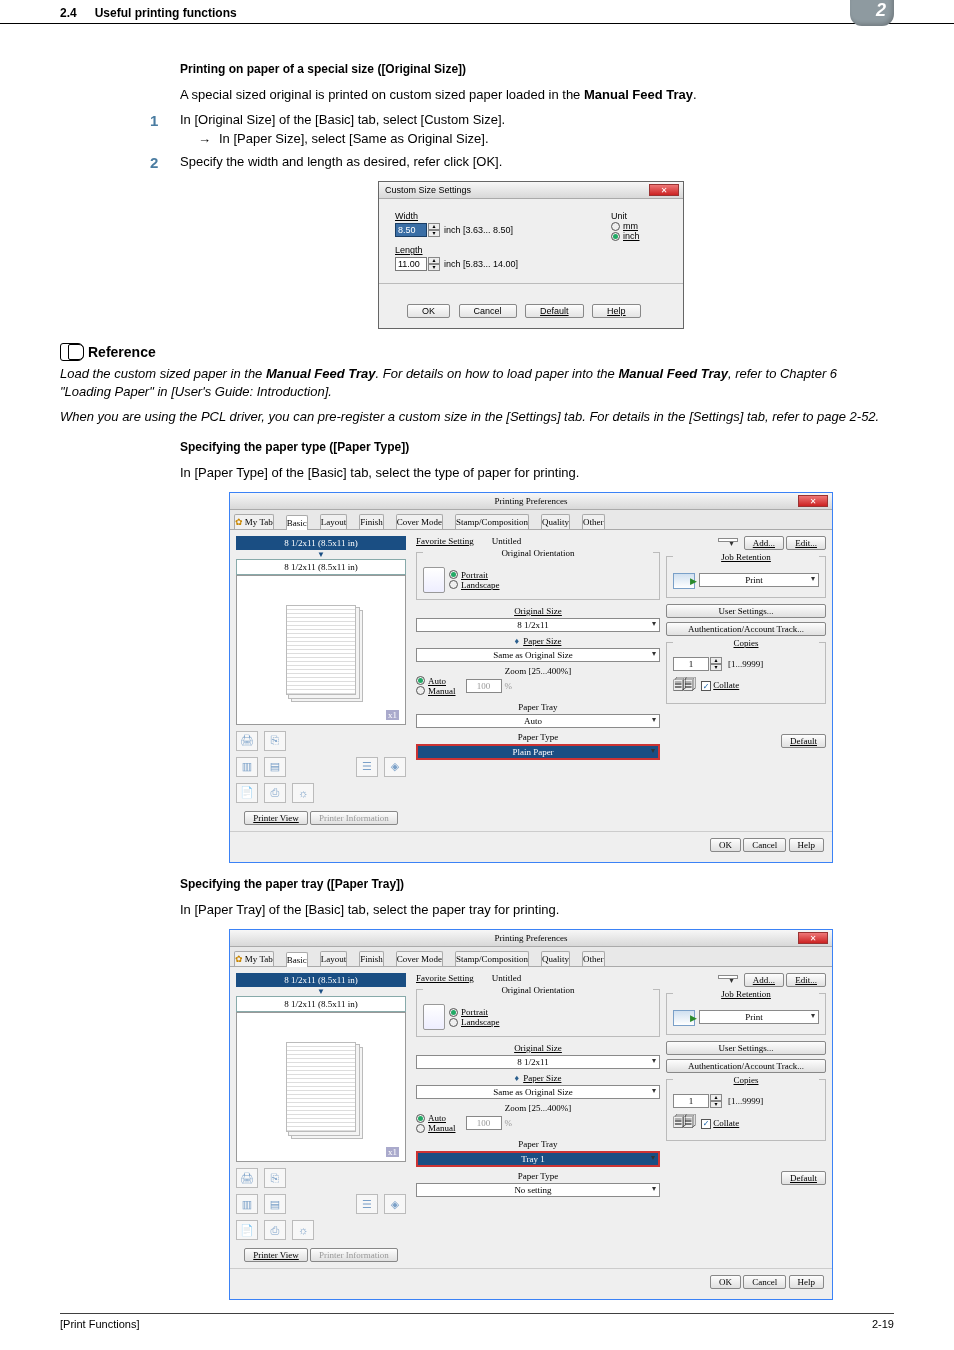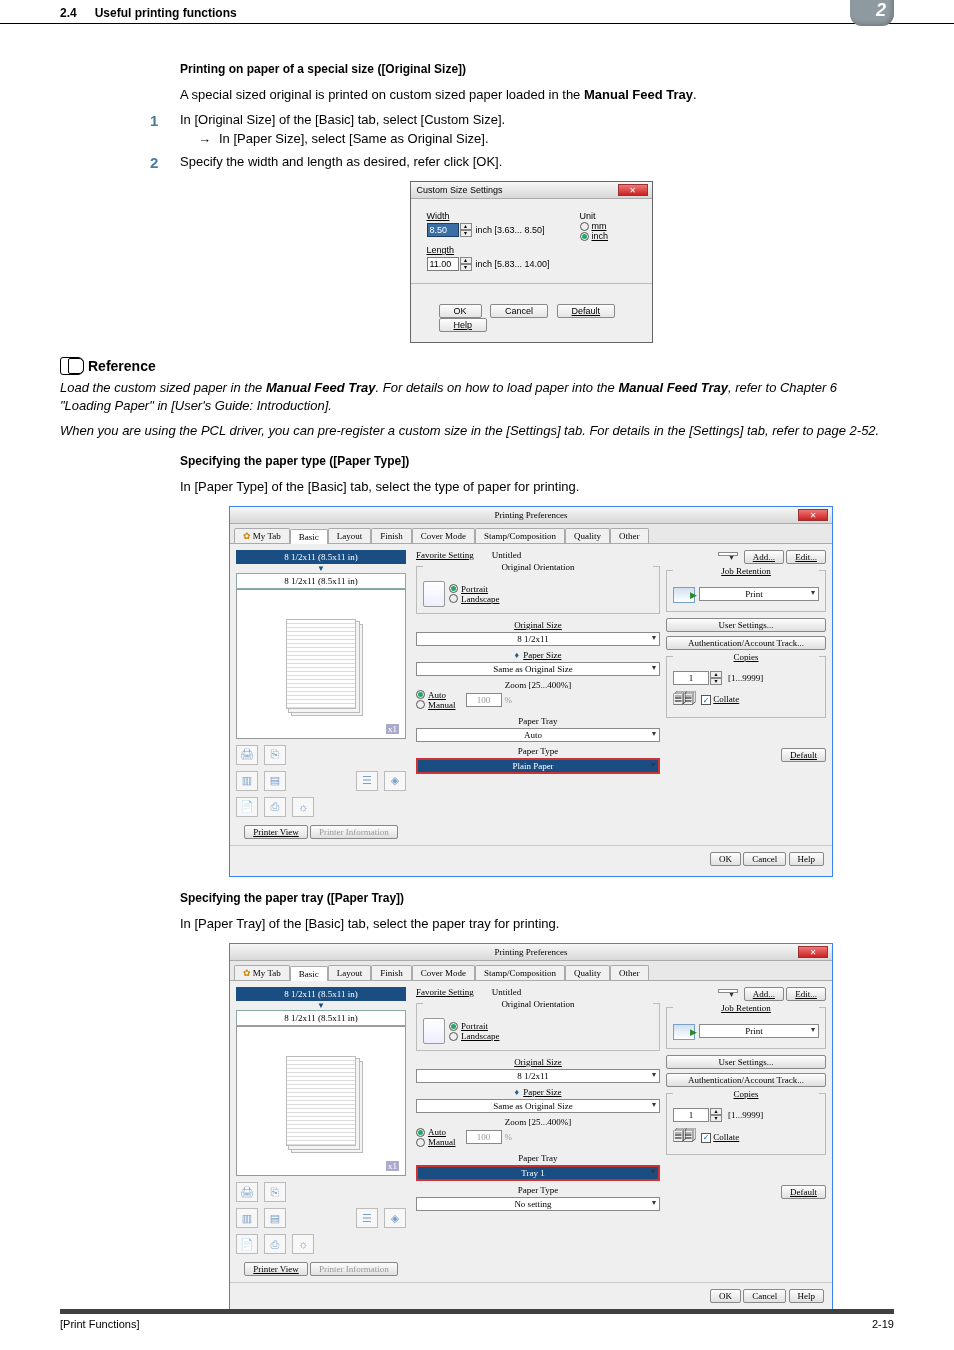--- a/index.html
+++ b/index.html
@@ -179,24 +179,24 @@
     position: relative;
   }
   .pp-title {
     background: linear-gradient(#f7f7f7,#d8d8d8);
     padding: 3px 6px;
     border-bottom: 1px solid #aaa;
     position: relative;
   }
   .pp-tabs { display: flex; background: #e8e8e8; border-bottom: 1px solid #aaa; padding-top: 4px; padding-left: 4px; }
   .pp-tab {
-    padding: 2px 8px;
+    padding: 2px 0;
     border: 1px solid #aaa; border-bottom: none;
     background: #f0f0f0;
-    margin-right: 0px;
+    margin-right: 12px;
     border-radius: 2px 2px 0 0;
   }
   .pp-tab.active { background: #fff; position: relative; top: 1px; }
   .pp-tab .star { color: #c98600; }
   .pp-body { display: flex; padding: 6px; background: #efefef; }
   .pp-preview {
     width: 170px;
     margin-right: 10px;
   }
   .pp-size-list {
@@ -305,21 +305,21 @@
   }
   .print-icon::after {
     content: "▶"; color: #2a8a2a; position: absolute;
     right: -3px; top: 2px; font-size: 9px;
   }
   .collate-icon { font-size: 13px; letter-spacing: -3px; }
   .footer {
     position: absolute;
     bottom: 20px;
     left: 60px; right: 60px;
-    border-top: 5px solid #404040;
+    border-top: 1px solid #404040;
     padding-top: 4px;
     display: flex;
     justify-content: space-between;
     font-size: 11px;
   }
   .pp-footer {
     display: flex; justify-content: space-between;
     padding: 6px 8px 10px 8px;
     border-top: 1px solid #ccc;
     background: #efefef;
@@ -353,21 +353,21 @@
       </div>
     </div>
   </div>
 
   <div class="num-step">
     <span class="num">2</span>
     <span>Specify the width and length as desired, refer click [OK].</span>
   </div>
 
   <div class="fig-wrap">
-    <div class="dialog-frame" style="width:243px">
+    <div class="dialog-frame" style="width:306px">
       <div class="dialog-titlebar">
         <span>Custom Size Settings</span>
         <span class="close-x">✕</span>
       </div>
       <div class="dlg-body">
         <div class="dlg-row">
           <div class="dlg-col">
             <div style="text-decoration:underline">Width</div>
             <div class="spin-input" style="margin:2px 0 8px 0">
               <input class="highlight" value="8.50" style="">

